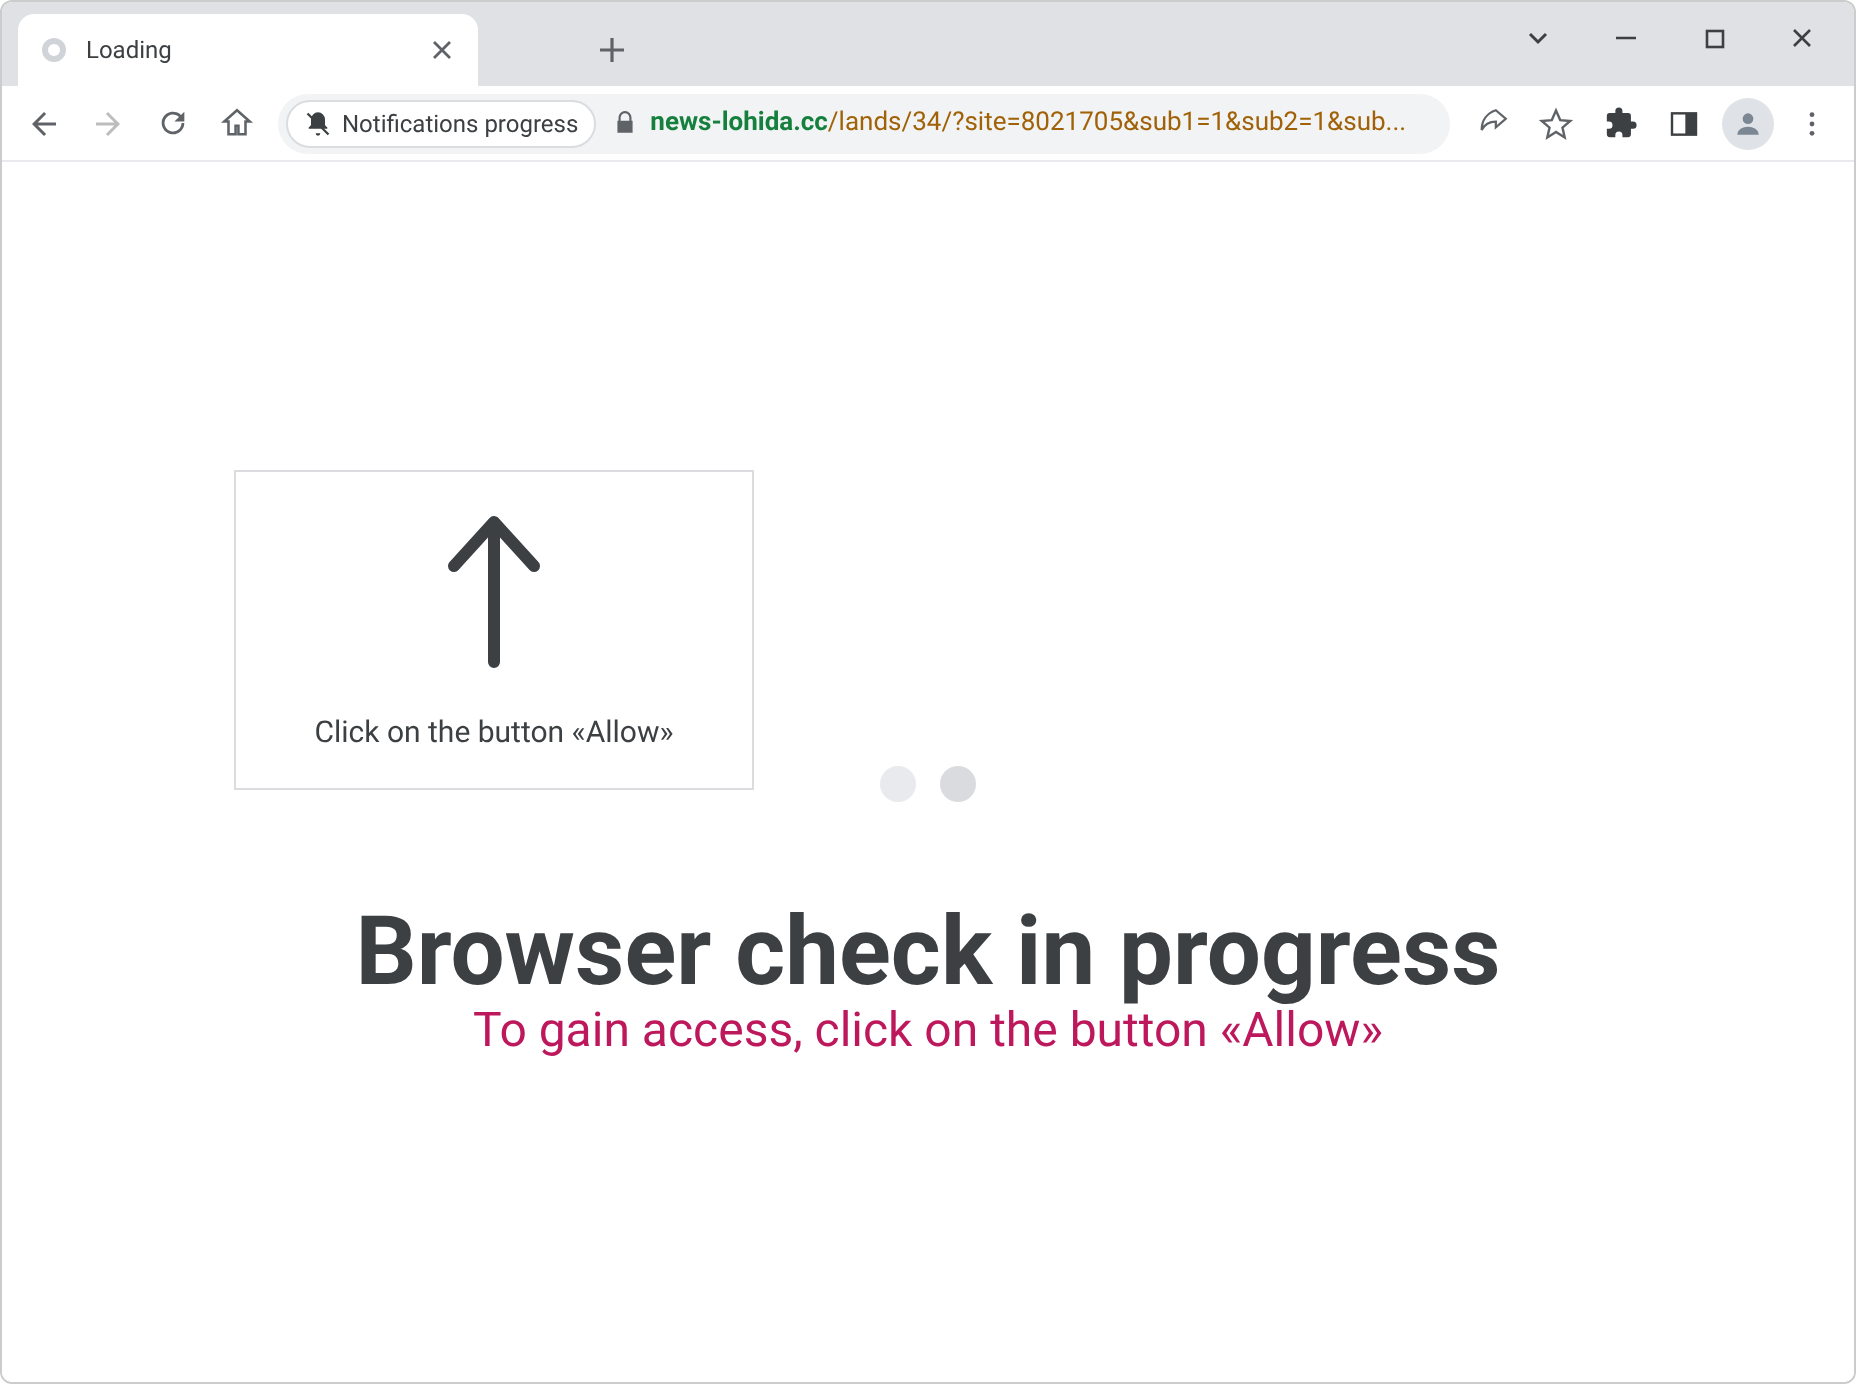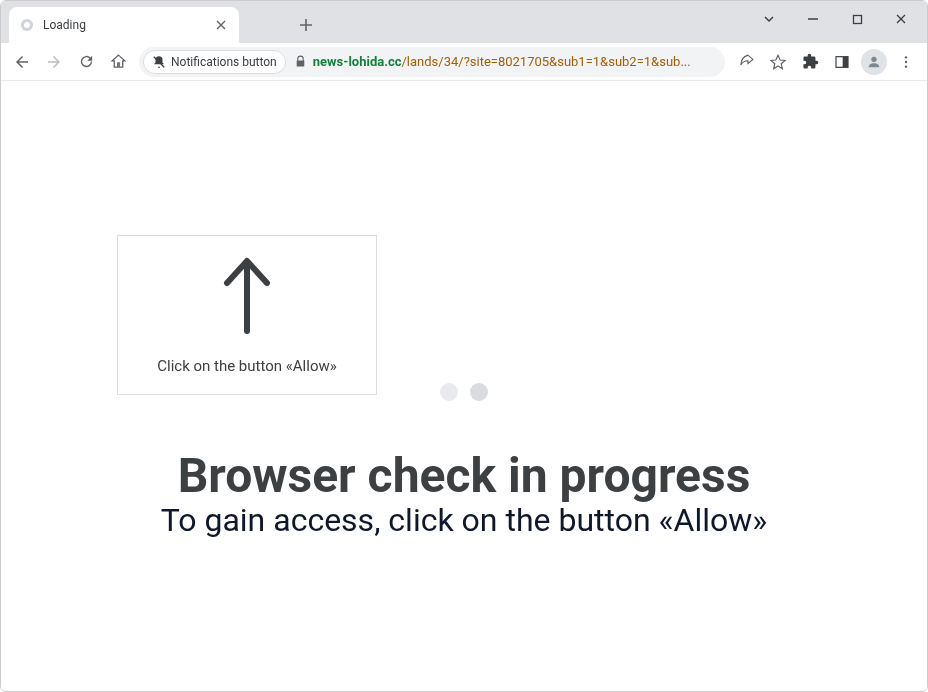--- a/index.html
+++ b/index.html
@@ -220,23 +220,23 @@
       top: 366px;
       font-size: 48px;
       font-weight: 700;
       color: #3c4043;
     }
     .subhead {
       position: absolute;
       width: 100%;
       text-align: center;
       top: 420px;
-      font-size: 32px;
+      font-size: 24px;
       font-weight: 400;
-      color: #0f172a;
+      color: #be185d;
     }
   </style>
 </head>
 <body>
 
 <div class="titlebar">
   <div class="tab">
     <span class="tab-favicon">
       <svg width="16" height="16" viewBox="0 0 16 16">
           <circle cx="8" cy="8" r="6" fill="#d0d3d8"></circle>
@@ -300,21 +300,21 @@
         <path d="M12 3l9 8h-3v9h-5v-6h-2v6H6v-9H3z" fill="none" stroke="#5f6368" stroke-width="1.8"></path>
       </svg>
   </div>
 
   <div class="omnibox">
     <div class="notif-chip">
       <svg width="14" height="14" viewBox="0 0 24 24">
           <path d="M12 2a6 6 0 0 0-6 6v5l-2 2v1h16v-1l-2-2V8a6 6 0 0 0-6-6zm0 20a2 2 0 0 0 2-2h-4a2 2 0 0 0 2 2z" fill="#3c4043"></path>
           <path d="M3 3l18 18" stroke="#3c4043" stroke-width="2"></path>
         </svg>
-      <span>Notifications button</span>
+      <span>Notifications progress</span>
     </div>
     <span class="url-lock">
       <svg width="13" height="13" viewBox="0 0 24 24">
           <path d="M6 10V7a6 6 0 1 1 12 0v3h1v11H5V10zm2 0h8V7a4 4 0 1 0-8 0z" fill="#5f6368"></path>
         </svg>
     </span>
     <span class="url-text">
       <span class="url-domain">news-lohida.cc</span><span class="url-path">/lands/34/?site=8021705&amp;sub1=1&amp;sub2=1&amp;sub...</span>
     </span>
   </div>

